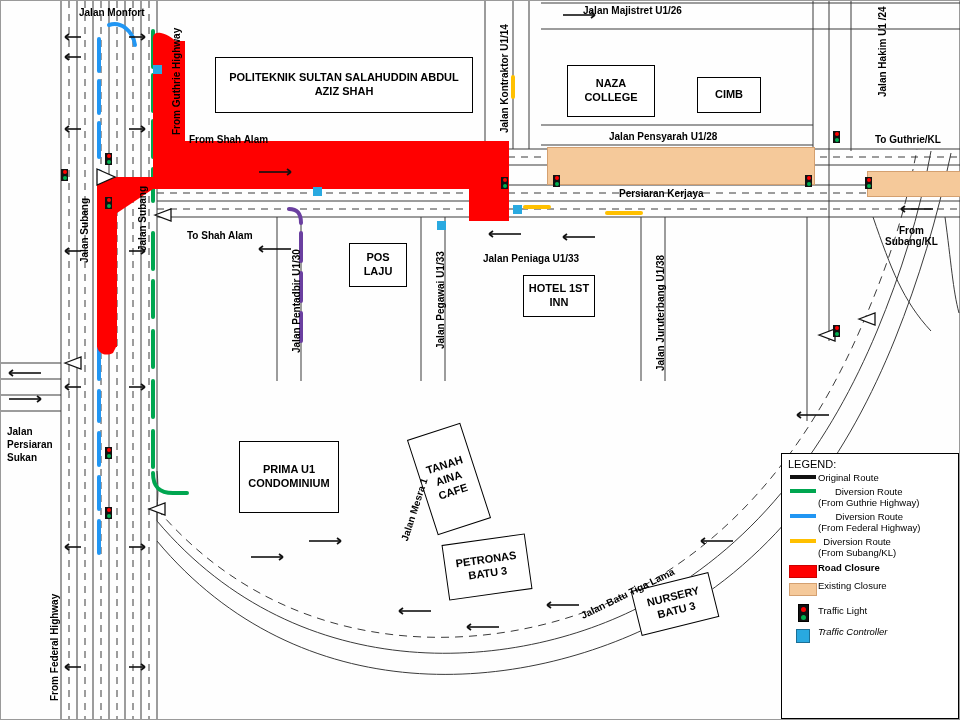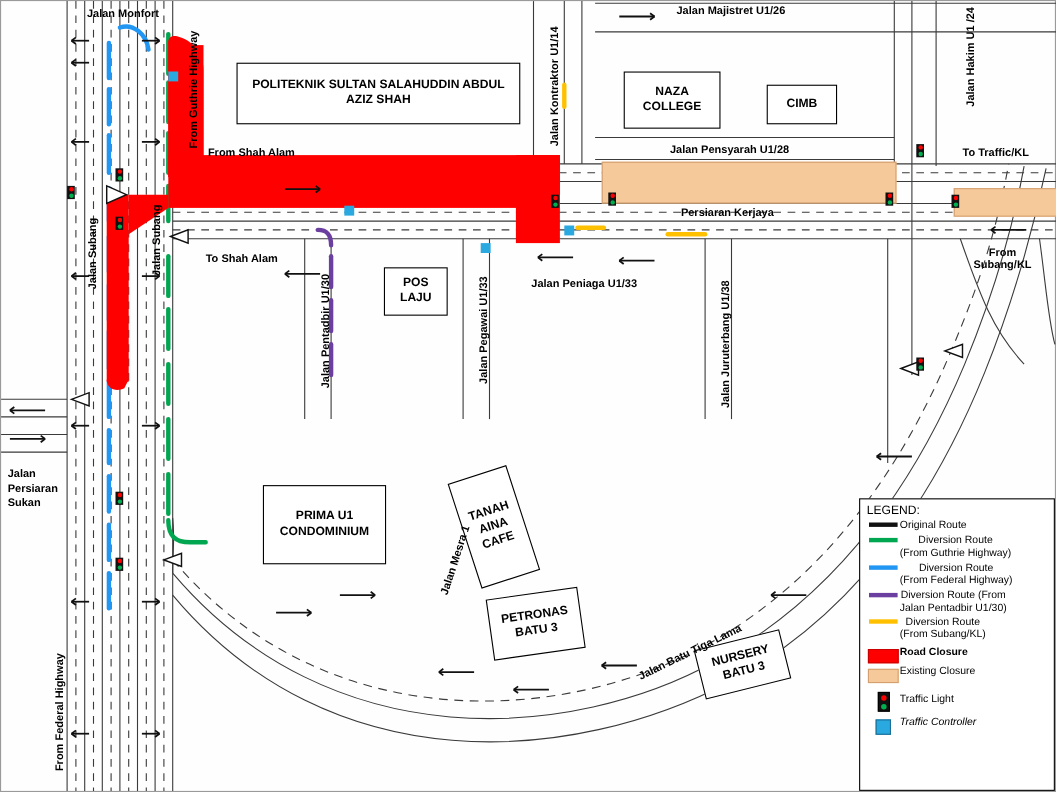--- a/index.html
+++ b/index.html
@@ -225,23 +225,24 @@
 
   <div class="bldg" style="left:214px;top:56px;width:258px;height:56px;">POLITEKNIK SULTAN SALAHUDDIN ABDUL AZIZ SHAH</div>
 
   <div class="bldg" style="left:566px;top:64px;width:88px;height:52px;">NAZA COLLEGE</div>
 
   <div class="bldg" style="left:696px;top:76px;width:64px;height:36px;">CIMB</div>
 
 
   <div class="bldg" style="left:348px;top:242px;width:58px;height:44px;">POS LAJU</div>
 
-
-
-  <div class="bldg" style="left:238px;top:440px;width:112px;height:72px;">PRIMA U1 CONDOMINIUM</div>
+  <div class="bldg" style="left:522px;top:274px;width:72px;height:42px;">HOTEL 1ST INN</div>
+
+
+  <div class="bldg" style="left:238px;top:440px;width:100px;height:72px;">PRIMA U1 CONDOMINIUM</div>
 
   <div class="bldg" style="left:420px;top:428px;width:56px;height:100px;transform:rotate(-18deg);">TANAH AINA CAFE</div>
 
   <div class="bldg" style="left:444px;top:538px;width:84px;height:56px;transform:rotate(-8deg);">PETRONAS BATU 3</div>
 
   <div class="bldg" style="left:634px;top:580px;width:80px;height:46px;transform:rotate(-14deg);">NURSERY BATU 3</div>
 
   <div class="label" style="left:78px;top:6px;">Jalan Monfort</div>
 
   <div class="label rot90" style="left:78px;top:262px;">Jalan Subang</div>
@@ -249,29 +250,29 @@
   <div class="label rot90" style="left:136px;top:250px;">Jalan Subang</div>
 
   <div class="label rot90" style="left:170px;top:134px;">From Guthrie Highway</div>
 
   <div class="label" style="left:188px;top:133px;">From Shah Alam</div>
 
   <div class="label" style="left:186px;top:229px;">To Shah Alam</div>
 
   <div class="label rot90" style="left:498px;top:132px;">Jalan Kontraktor U1/14</div>
 
-  <div class="label" style="left:614px;top:4px;">Jalan Majistret U1/26</div>
+  <div class="label" style="left:582px;top:4px;">Jalan Majistret U1/26</div>
 
   <div class="label" style="left:608px;top:130px;">Jalan  Pensyarah U1/28</div>
 
   <div class="label" style="left:618px;top:187px;">Persiaran Kerjaya</div>
 
   <div class="label rot90" style="left:876px;top:96px;">Jalan  Hakim U1 /24</div>
 
-  <div class="label" style="left:874px;top:133px;">To Traffic/KL</div>
+  <div class="label" style="left:874px;top:133px;">To Guthrie/KL</div>
 
   <div class="label" style="left:884px;top:224px;white-space:pre;text-align:center;">From
 Subang/KL</div>
 
   <div class="label rot90" style="left:290px;top:352px;">Jalan Pentadbir U1/30</div>
 
   <div class="label rot90" style="left:434px;top:348px;">Jalan Pegawai U1/33</div>
 
   <div class="label" style="left:482px;top:252px;">Jalan  Peniaga U1/33</div>
 
@@ -462,27 +463,20 @@
     </div>
 
     <div class="lg-row">
       <span class="lg-key">
           <span class="lg-line" style="background:#2196f3"></span>
         </span>
       <span class="lg-txt" style="white-space:pre-line">Diversion Route
 (From Federal Highway)</span>
     </div>
 
-    <div class="lg-row">
-      <span class="lg-key">
-          <span class="lg-line" style="background:#6a3fa0"></span>
-        </span>
-      <span class="lg-txt" style="white-space:pre-line">Diversion Route (From
-Jalan Pentadbir U1/30)</span>
-    </div>
 
     <div class="lg-row">
       <span class="lg-key">
           <span class="lg-line" style="background:#ffc000"></span>
         </span>
       <span class="lg-txt" style="white-space:pre-line">Diversion Route
 (From Subang/KL)</span>
     </div>
 
     <div class="lg-row" style="margin-top:5px;">

